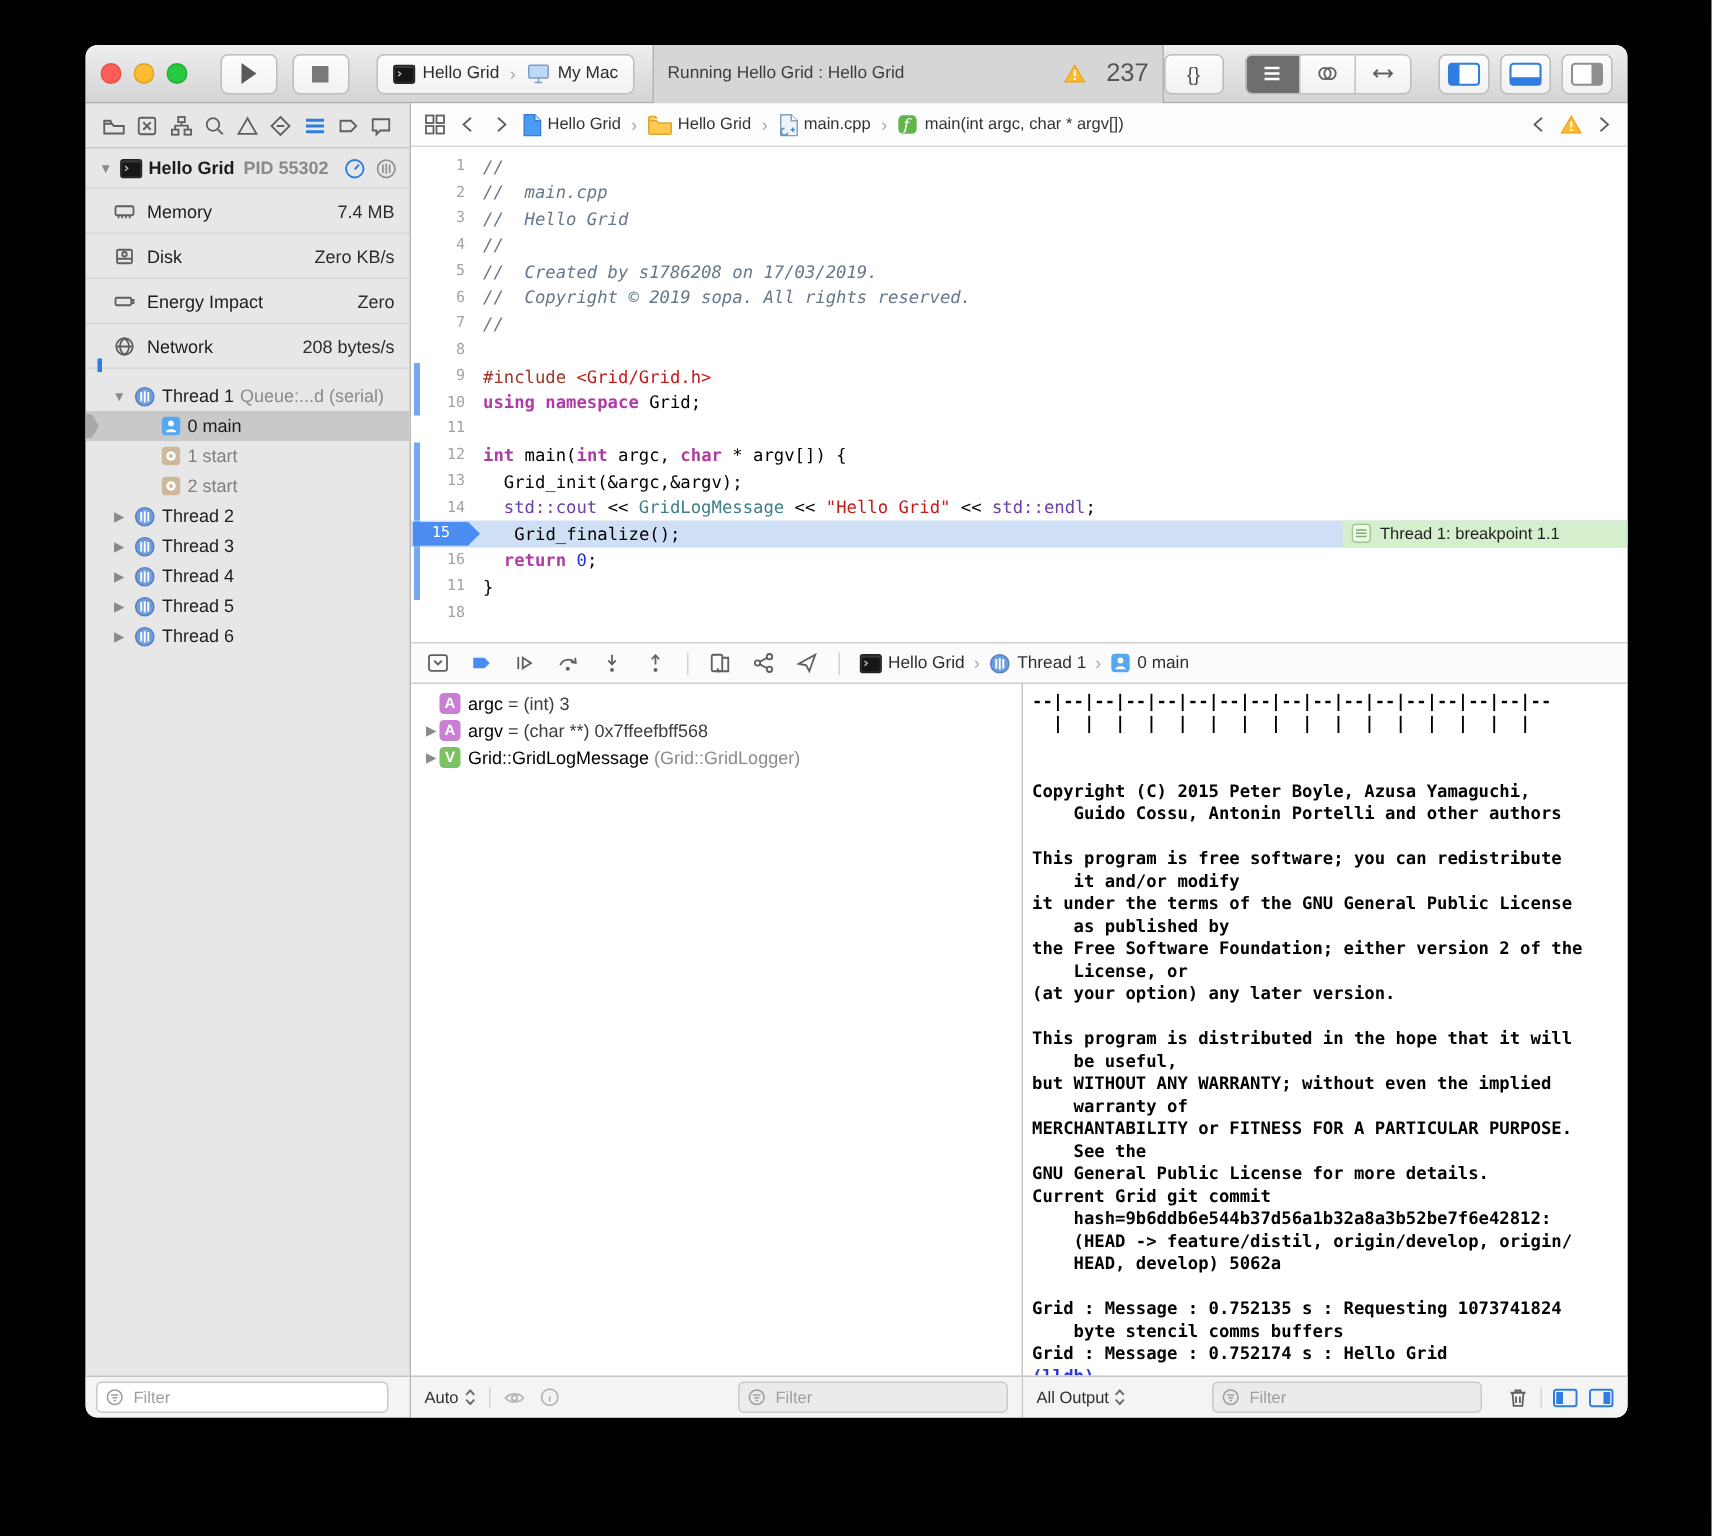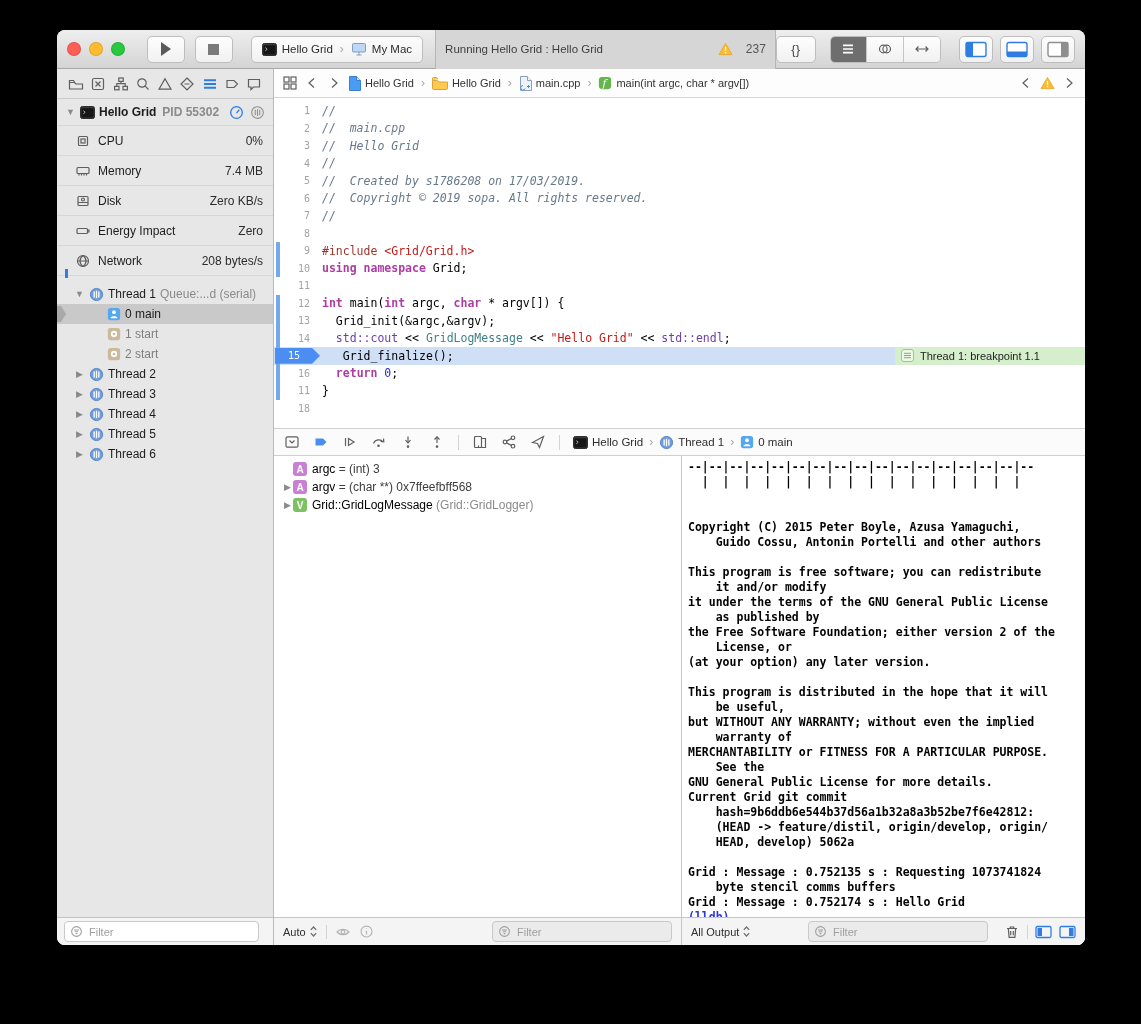--- a/index.html
+++ b/index.html
@@ -19,21 +19,21 @@
          justify-content:center;color:#4a4a4a}
   .tbbtn.run,.tbbtn.stop{width:38px;margin-right:10px}
   .playglyph{width:0;height:0;border-left:10px solid #595959;border-top:7px solid transparent;border-bottom:7px solid transparent}
   .stopglyph{width:11px;height:11px;background:#7a7a7a}
   .scheme{height:25px;margin-left:8px;margin-right:12px;border:1px solid #bdbdbd;border-radius:5px;
           background:linear-gradient(#fdfdfd,#f1f1f1);display:flex;align-items:center;
           padding:0 10px;gap:5px;font-size:11.5px;color:#2c2c2c;white-space:nowrap}
   .crumbsep{color:#a7a7a7;font-size:12px;padding:0 2px}
   .status{width:340px;height:26px;border:1px solid #b5b5b5;border-radius:5px;background:#d6d6d6;
           display:flex;align-items:center;padding:12px 9px;font-size:11.5px;color:#3e3e3e}
-  .status .warn{margin-left:auto;display:flex;align-items:center;gap:13px;font-size:12px;color:#555}
+  .status .warn{margin-left:auto;display:flex;align-items:center;gap:13px;font-size:17px;color:#555}
   .tspacer{flex:1}
   .lib{width:40px;font-size:13px;margin-right:14px}
   .segmented{display:flex;border:1px solid #bdbdbd;border-radius:5px;overflow:hidden;margin-right:18px}
   .seg{width:38px;height:25px;background:linear-gradient(#fdfdfd,#f1f1f1);display:flex;
        align-items:center;justify-content:center;border-right:1px solid #c6c6c6}
   .seg:last-child{border-right:none}
   .seg.sel{background:#6e6e6e}
   .toggles{display:flex;gap:7px}
   .ptoggle{width:32px;height:25px;border:1px solid #bdbdbd;border-radius:5px;
            background:linear-gradient(#fdfdfd,#f1f1f1);display:flex;align-items:center;justify-content:center}
@@ -336,30 +336,20 @@
                   <circle cx="8" cy="8" r="6.2"></circle>
                   <path d="M5.6 5v6M8 4.4v7.2M10.4 5v6"></path>
                 </svg>
               </span>
           </span>
         </div>
         <div id="gauges">
             <div class="gauge-row">
               <span class="icn">
                 <svg width="16" height="16" viewBox="0 0 16 16" fill="none" stroke="#5f5f5f" stroke-width="1.2">
-                  <rect x="3.5" y="3.5" width="9" height="9" rx="1"></rect>
-                  <rect x="6" y="6" width="4" height="4"></rect>
-                </svg>
-              </span>
-              <span>CPU</span>
-              <span class="gauge-val">0%</span>
-            </div>
-            <div class="gauge-row">
-              <span class="icn">
-                <svg width="16" height="16" viewBox="0 0 16 16" fill="none" stroke="#5f5f5f" stroke-width="1.2">
                   <rect x="2" y="4.5" width="12" height="6" rx="1"></rect>
                   <path d="M4 10.5v2M6.5 10.5v2M9 10.5v2M11.5 10.5v2"></path>
                 </svg>
               </span>
               <span>Memory</span>
               <span class="gauge-val">7.4 MB</span>
             </div>
             <div class="gauge-row">
               <span class="icn">
                 <svg width="16" height="16" viewBox="0 0 16 16" fill="none" stroke="#5f5f5f" stroke-width="1.2">

